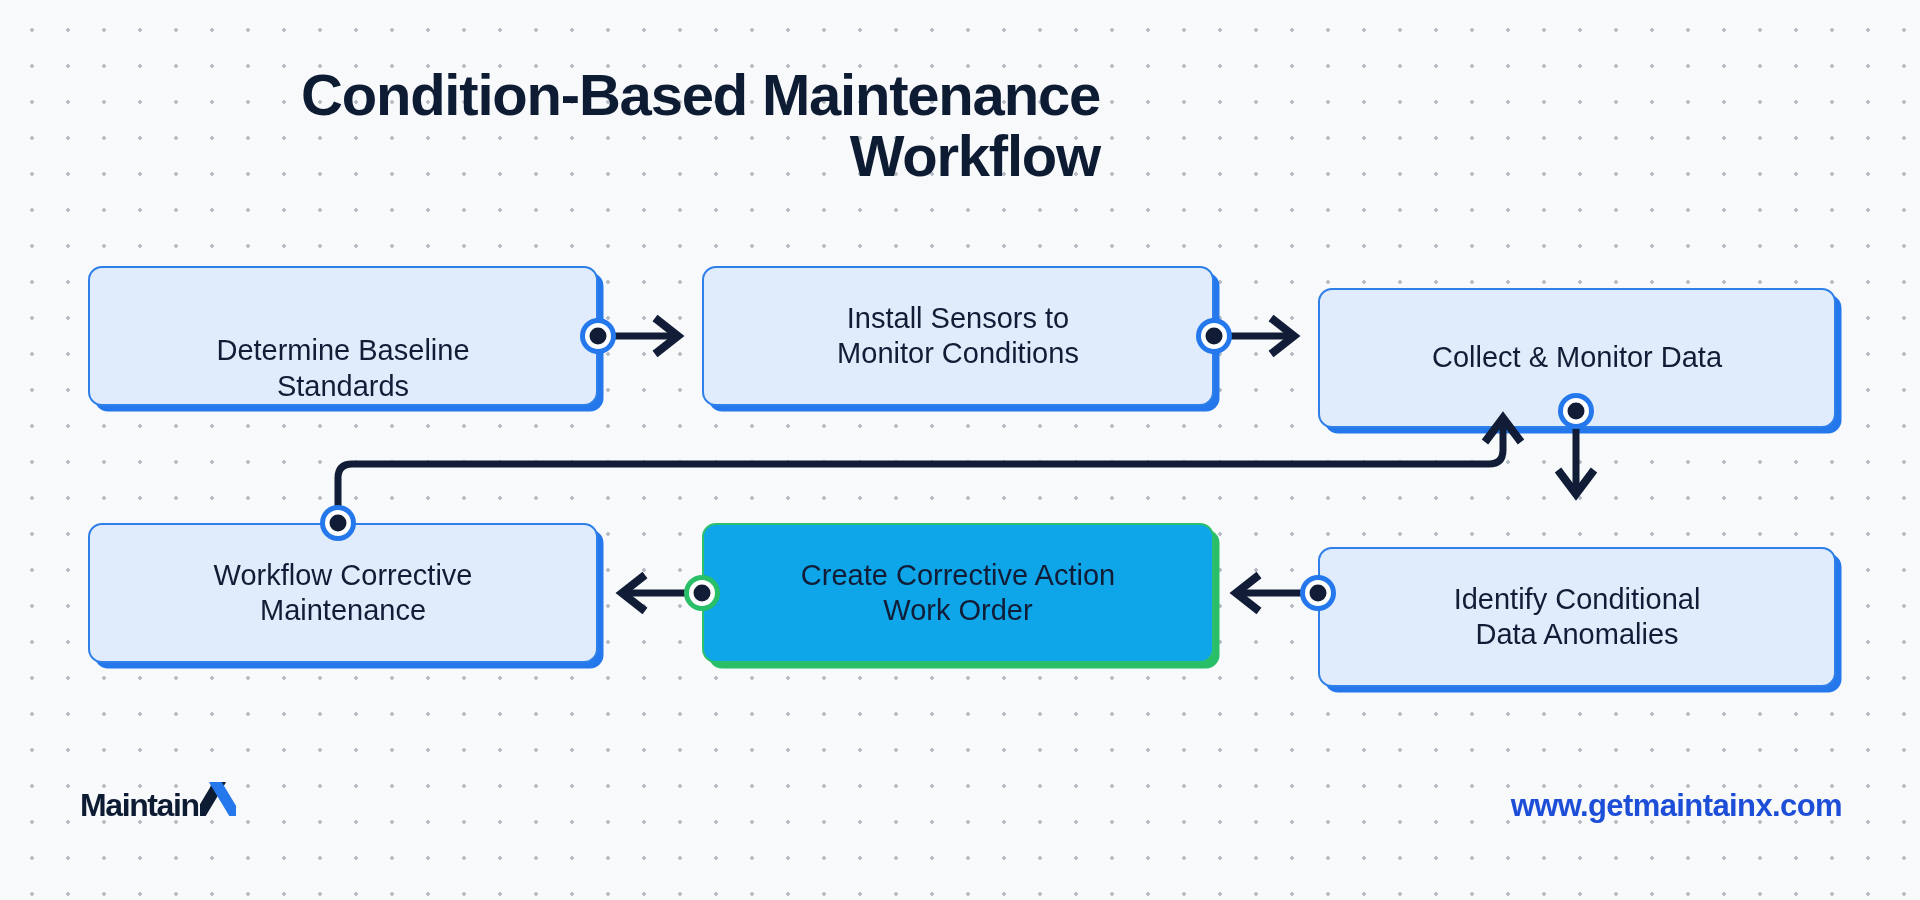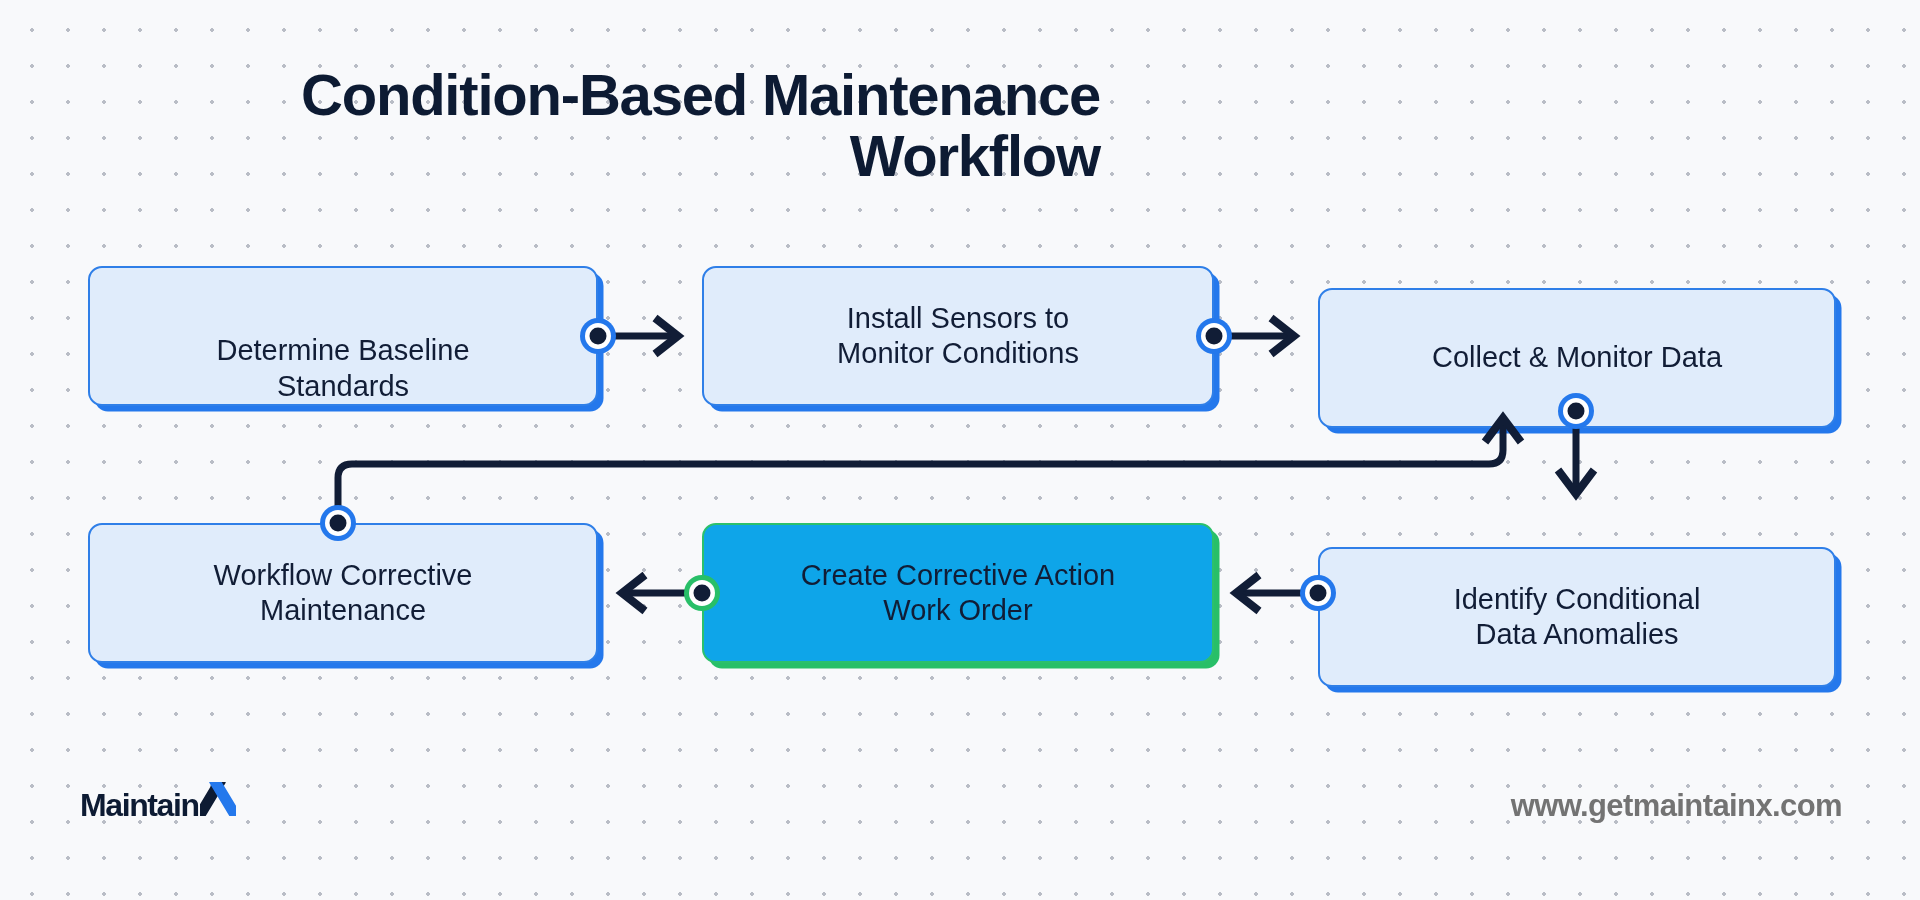--- a/index.html
+++ b/index.html
@@ -115,21 +115,21 @@
   #logo .mark i.a { background: #0d1b33; transform: rotate(31deg); left: 4px; }
   #logo .mark i.b { background: #2478ec; transform: rotate(-31deg); left: 20px; }
 
   #site {
     position: absolute;
     right: 78px;
     top: 788px;
     font-size: 31px;
     font-weight: 700;
     letter-spacing: -0.6px;
-    color: #737373;
+    color: #1d4ed8;
   }
 </style>
 </head>
 <body>
 
 <div id="canvas"></div>
 
 <h1 id="title">Condition-Based Maintenance
 Workflow</h1>
 

